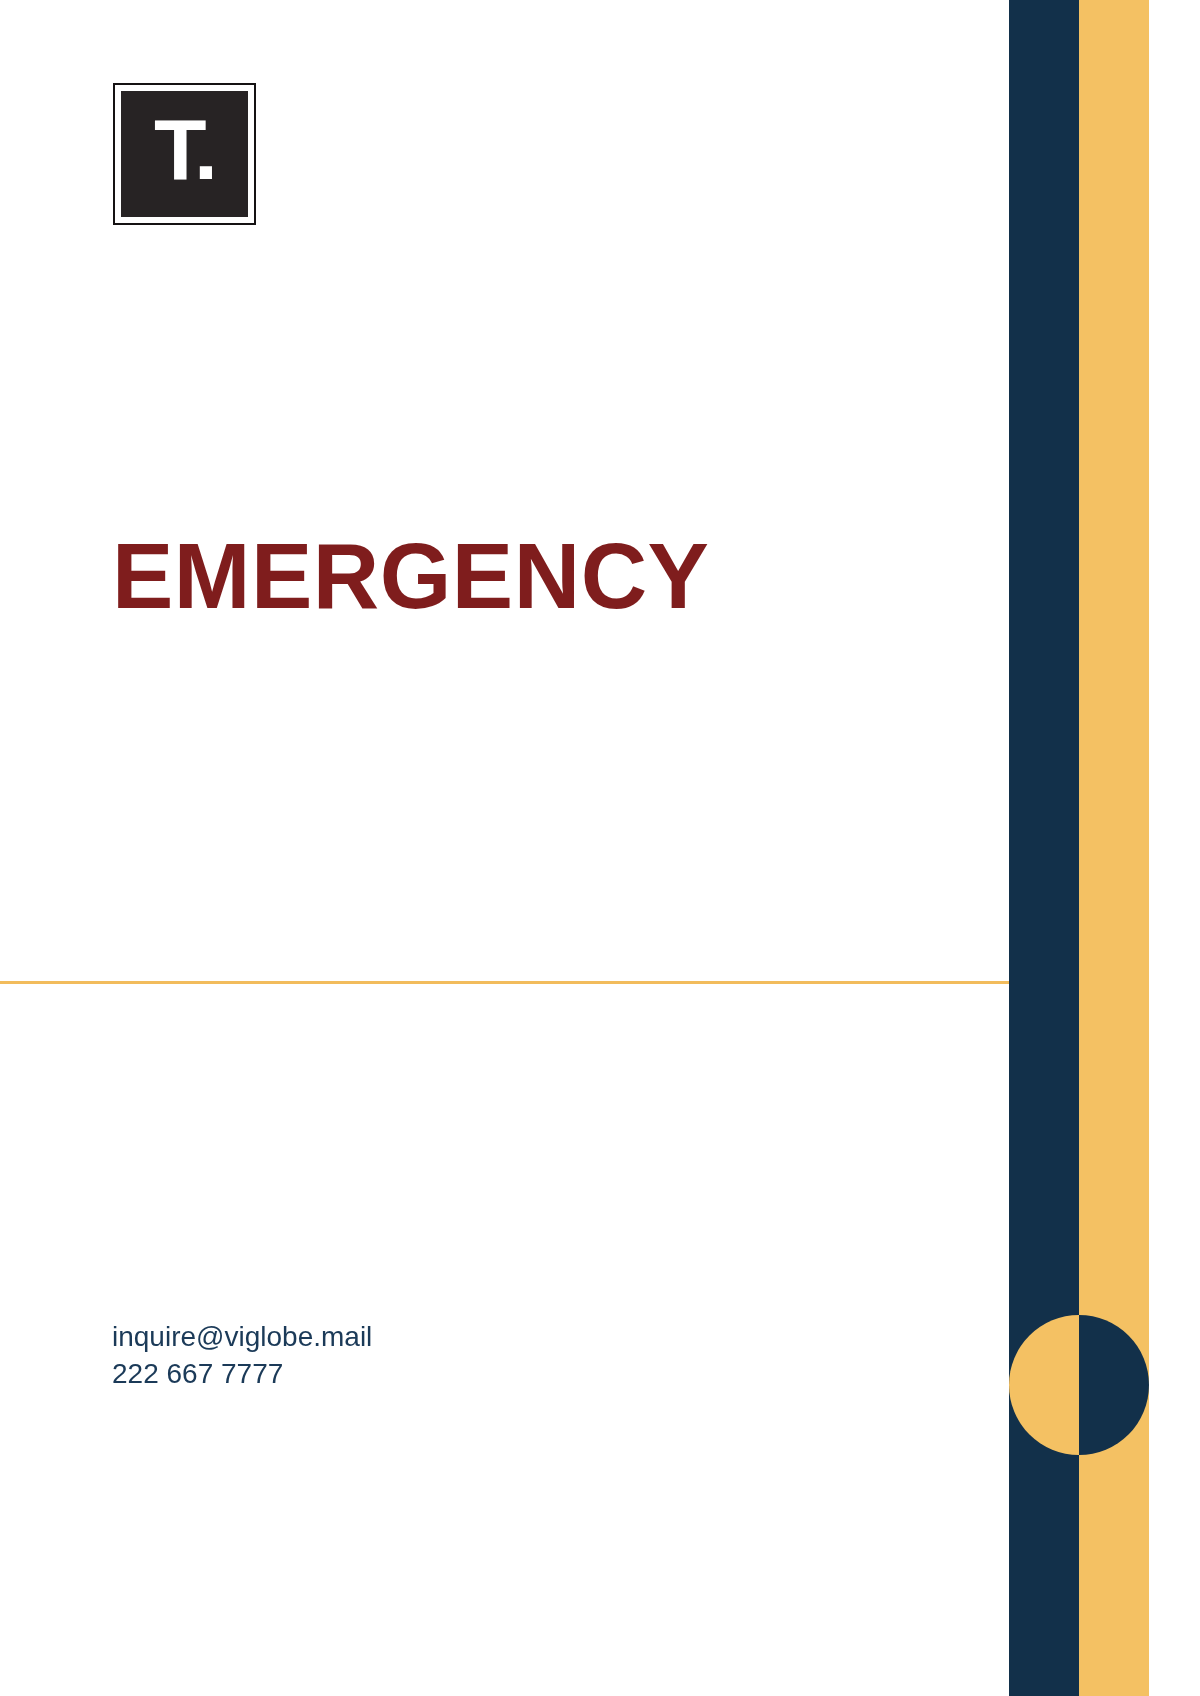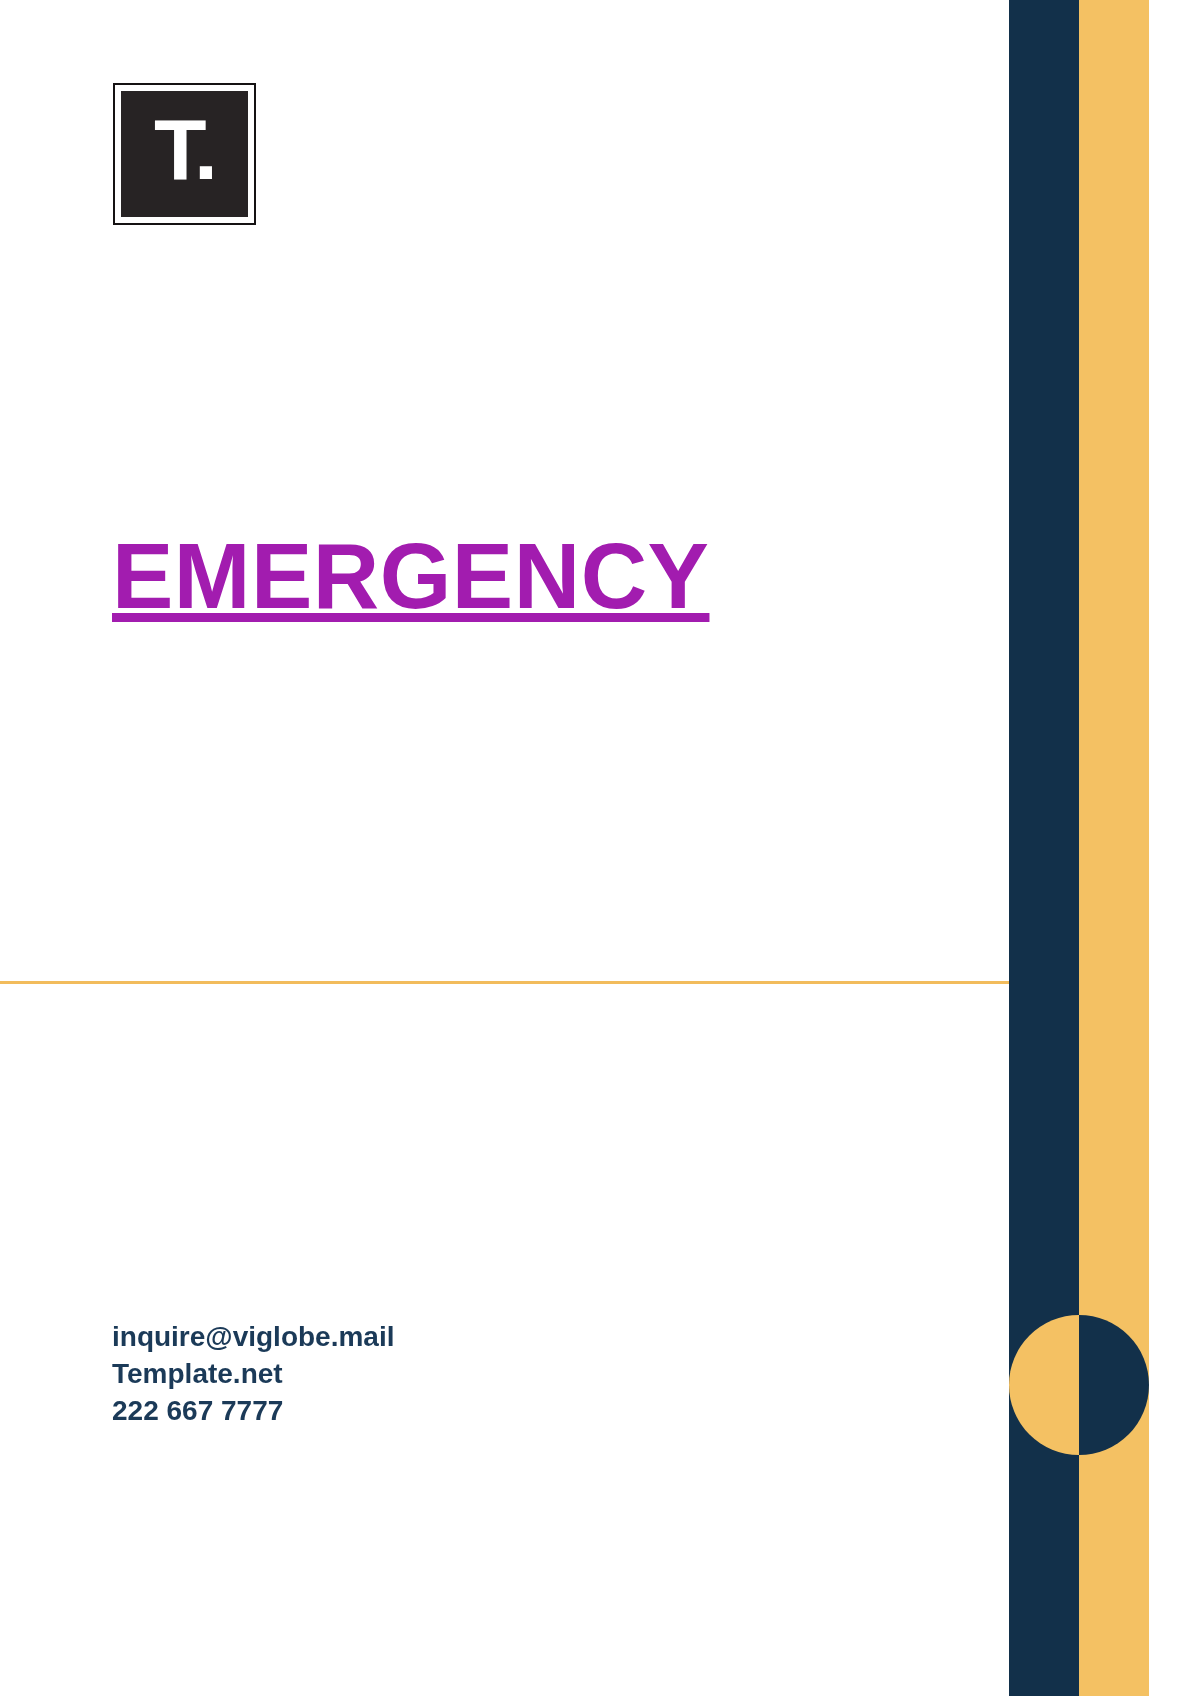--- a/index.html
+++ b/index.html
@@ -73,21 +73,21 @@
     letter-spacing: 0.5px;
   }
 
   
   .contact {
     position: absolute;
     left: 112px;
     top: 1318px;
     font-size: 28px;
     line-height: 37px;
-    font-weight: bold;
+    font-weight: normal;
   }
 
   
   .accent-circle {
     position: absolute;
     left: 1009px;
     top: 1315px;
     width: 140px;
     height: 140px;
     border-radius: 50%;
@@ -105,27 +105,26 @@
   <div class="stripe stripe-yellow" style="background-color: rgb(244, 193, 99);"></div>
 
   <div class="divider" style="background-color: rgb(242, 188, 92);"></div>
 
   <div class="logo">
     <div class="logo-inner" style="background-color: rgb(39, 35, 36);">
       <span class="logo-letter" style="color: rgb(255, 255, 255);">T.</span>
     </div>
   </div>
 
-  <div class="title" style="color: #a21caf; text-decoration: underline;">
+  <div class="title" style="color: #7f1d1d;">
     <div>EMERGENCY</div>
   </div>
 
   <div class="contact" style="color: rgb(27, 58, 88);">
     <div>inquire@viglobe.mail</div>
-    <div>Template.net</div>
     <div>222 667 7777</div>
   </div>
 
   <div class="accent-circle">
     <div class="half" style="background-color: rgb(244, 193, 99);"></div>
     <div class="half" style="background-color: rgb(18, 48, 74);"></div>
   </div>
 
 </div>
 

